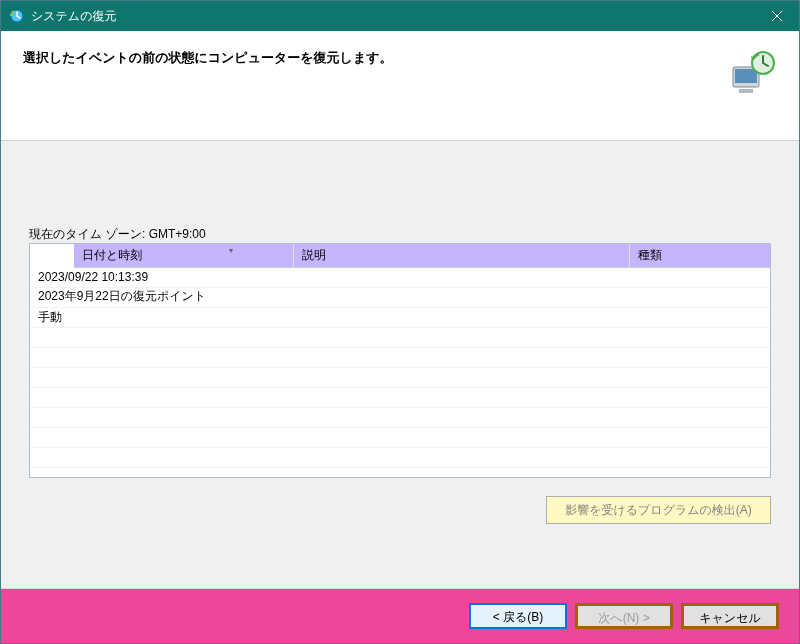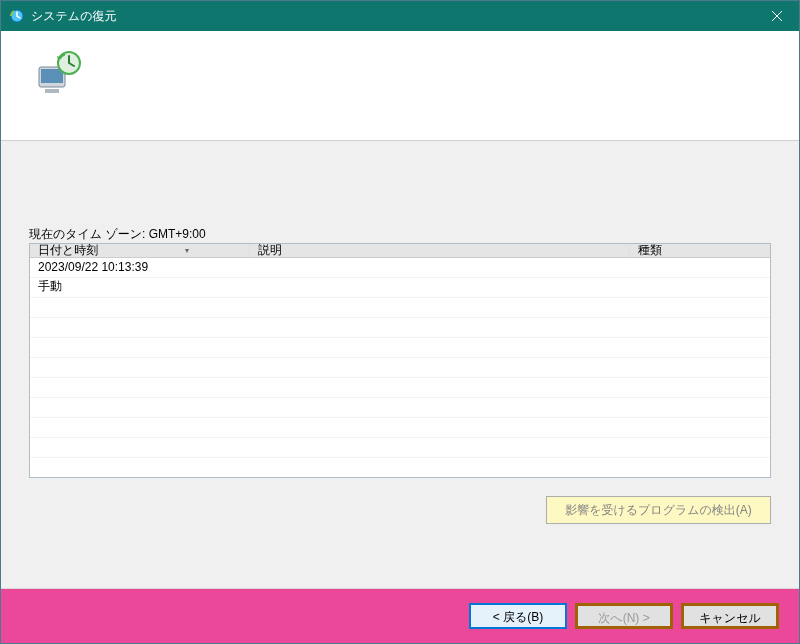--- a/index.html
+++ b/index.html
@@ -83,23 +83,24 @@
     }
     
     .table-container {
       border: 1px solid #aebdc8;
       background: #fff;
       height: 235px;
       overflow: auto;
     }
     .table-header {
       display: flex;
-      background: #e5e5e5;
+      background: #c4b5fd;
       border-bottom: 1px solid #ccc;
-      height: 14px;
+      height: 24px;
+      margin-left: 44px;
     }
     .th {
       padding: 4px 8px;
       font-size: 12px;
       border-right: 1px solid #e0e0e0;
       display: flex;
       align-items: center;
       position: relative;
     }
     .th-datetime { width: 220px; }
@@ -194,20 +195,21 @@
     </span>
     <span class="title-text">システムの復元</span>
     <div class="close-btn">
       <svg width="10" height="10" viewBox="0 0 10 10">
         <path d="M0 0 L10 10 M10 0 L0 10" stroke="#fff" stroke-width="1"></path>
       </svg>
     </div>
   </div>
 
   <div class="header-section">
+    <div class="header-text">選択したイベントの前の状態にコンピューターを復元します。</div>
     <div class="header-icon">
       <svg width="48" height="48" viewBox="0 0 48 48">
         <rect x="4" y="18" width="26" height="20" rx="2" fill="#d0d6dc" stroke="#7a8a99" stroke-width="1"></rect>
         <rect x="6" y="20" width="22" height="14" fill="#5a8fb8"></rect>
         <rect x="10" y="40" width="14" height="4" fill="#b0b8c0"></rect>
         <circle cx="34" cy="14" r="11" fill="#e0f0e0" stroke="#4caf50" stroke-width="2"></circle>
         <path d="M34 7 L34 14 L39 17" stroke="#2e7d32" stroke-width="2" fill="none" stroke-linecap="round"></path>
         <path d="M24 10 A11 11 0 0 1 30 5" stroke="#4caf50" stroke-width="2.5" fill="none"></path>
         <path d="M23 11 L22 7 L27 9 Z" fill="#4caf50"></path>
       </svg>
@@ -226,20 +228,21 @@
         <div class="th th-desc">
           <span>説明</span>
         </div>
         <div class="th th-type">
           <span>種類</span>
         </div>
       </div>
       <div class="table-body">
         <div class="table-row">
           <div class="td td-datetime">2023/09/22 10:13:39</div>
+          <div class="td td-desc">2023年9月22日の復元ポイント</div>
           <div class="td td-type">手動</div>
         </div>
         <div class="empty-row"></div>
         <div class="empty-row"></div>
         <div class="empty-row"></div>
         <div class="empty-row"></div>
         <div class="empty-row"></div>
         <div class="empty-row"></div>
         <div class="empty-row"></div>
         <div class="empty-row"></div>

